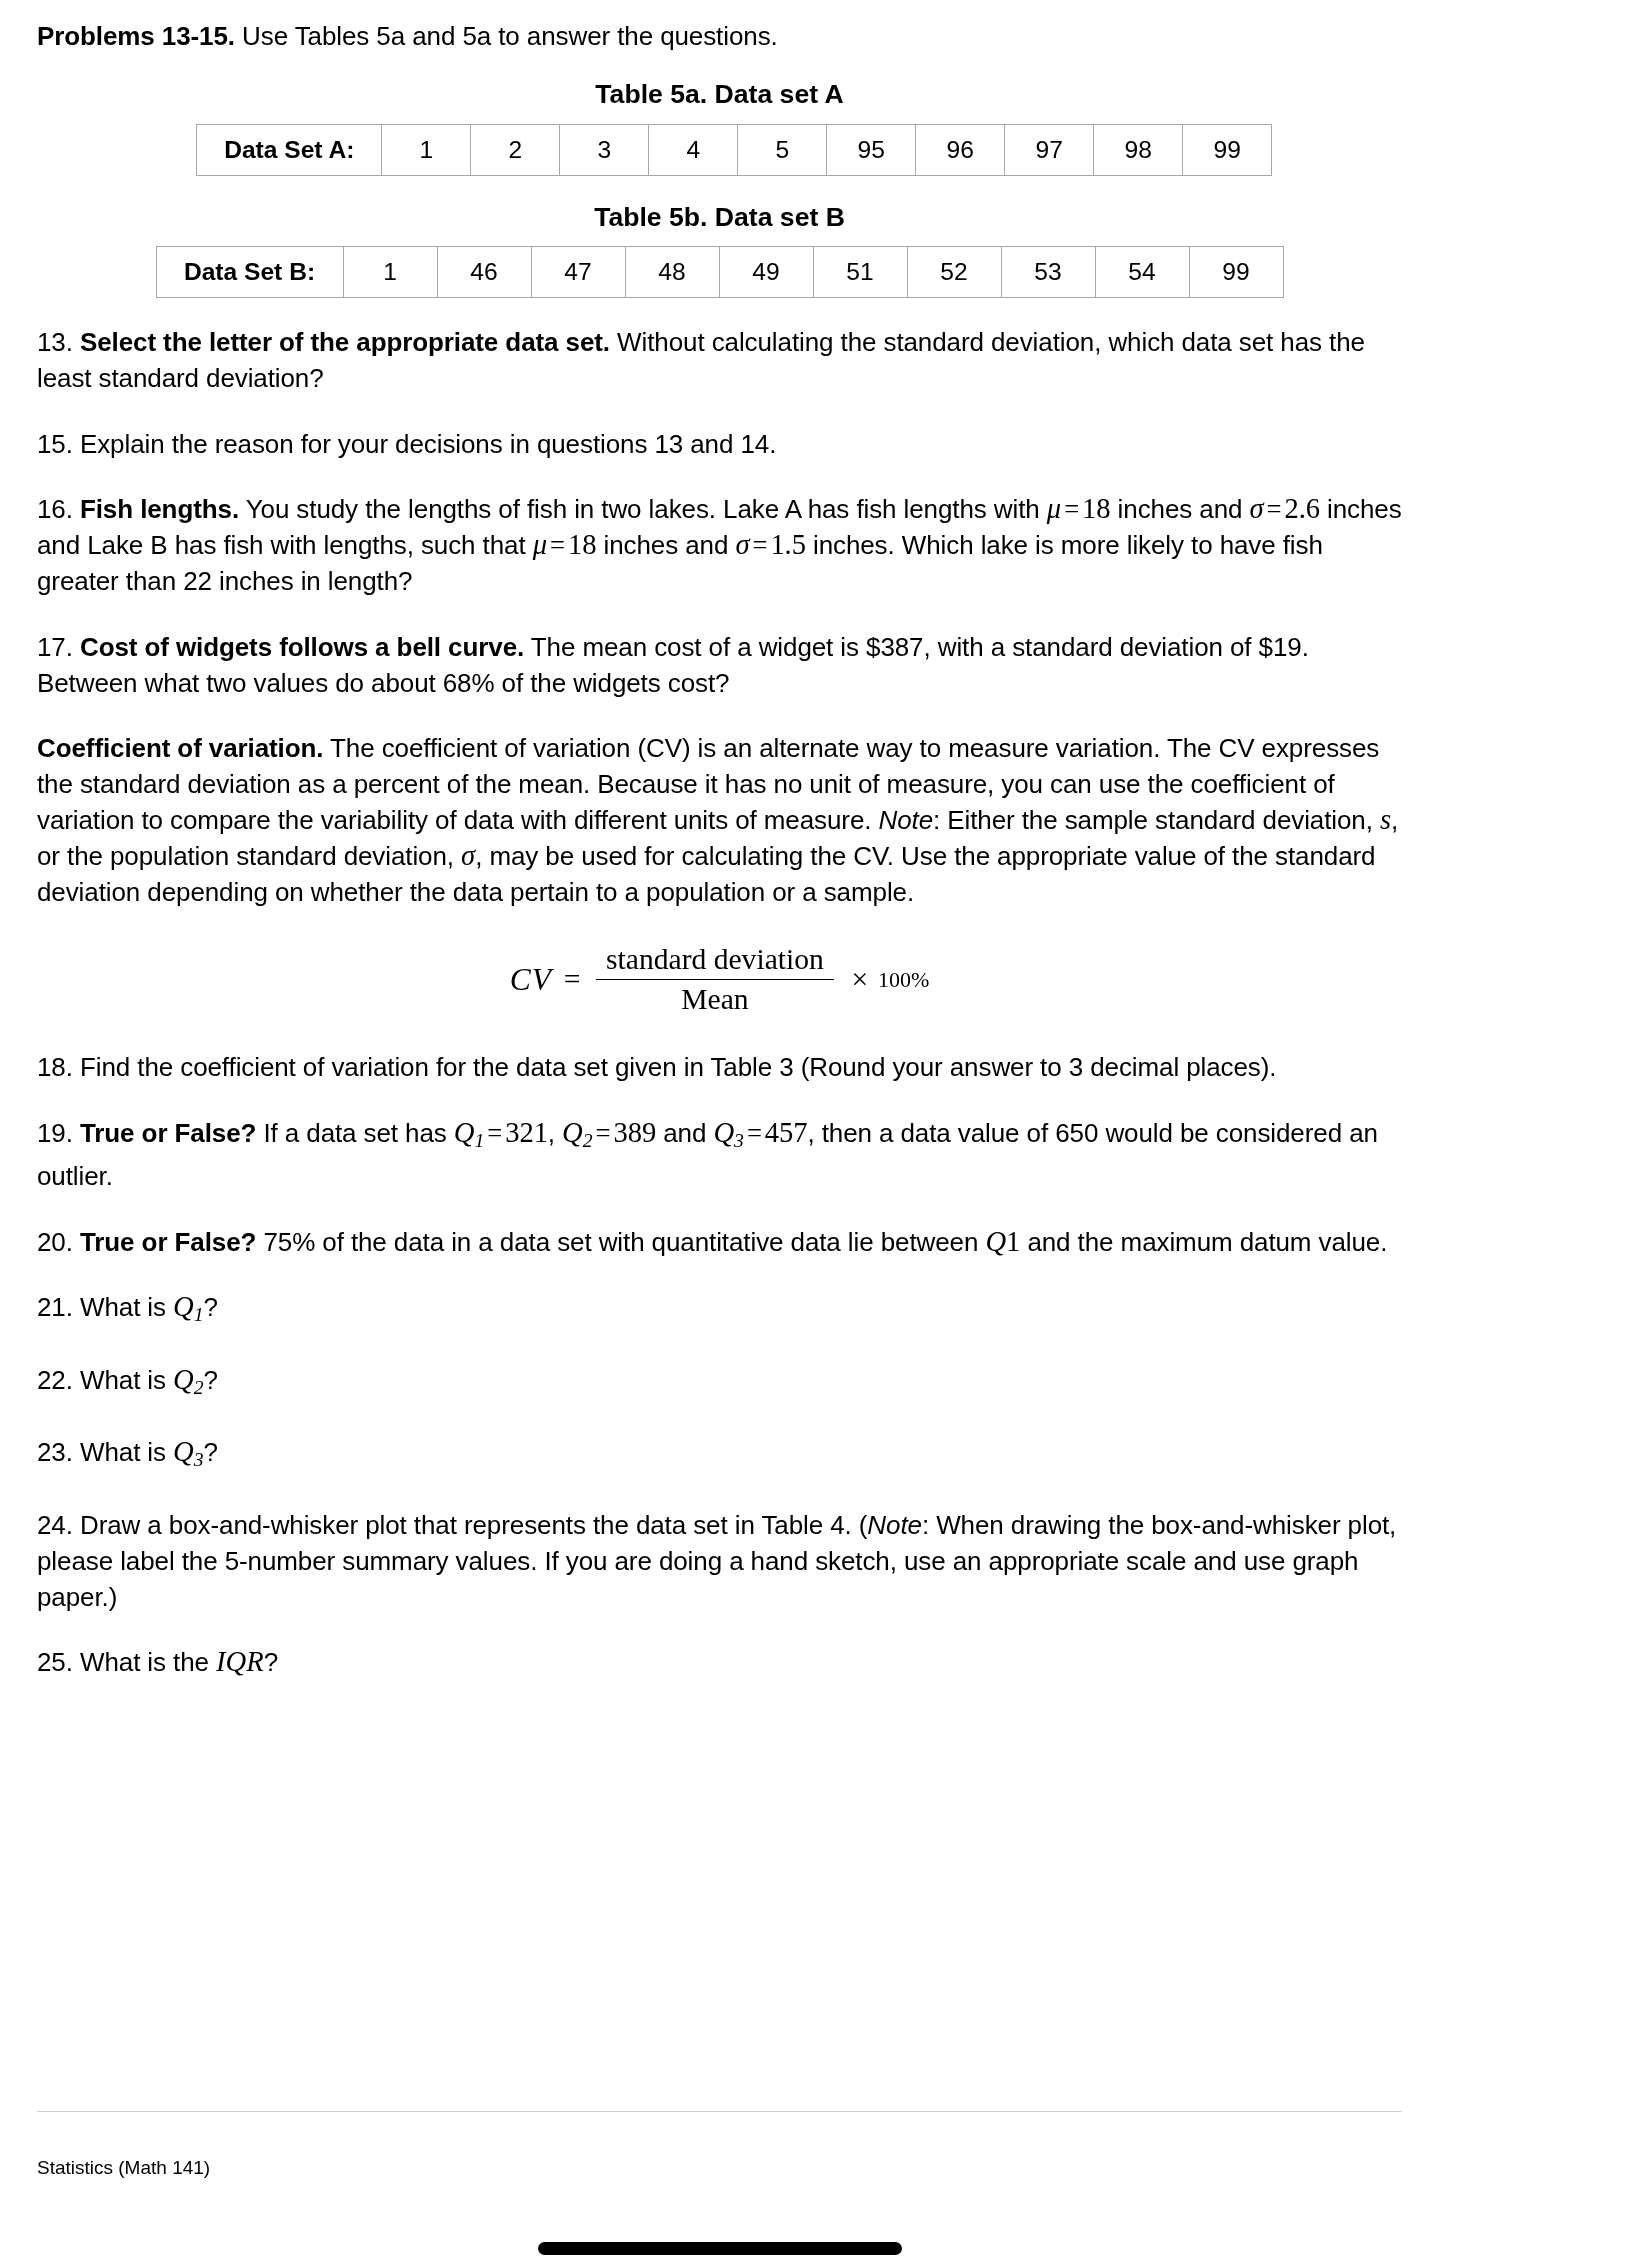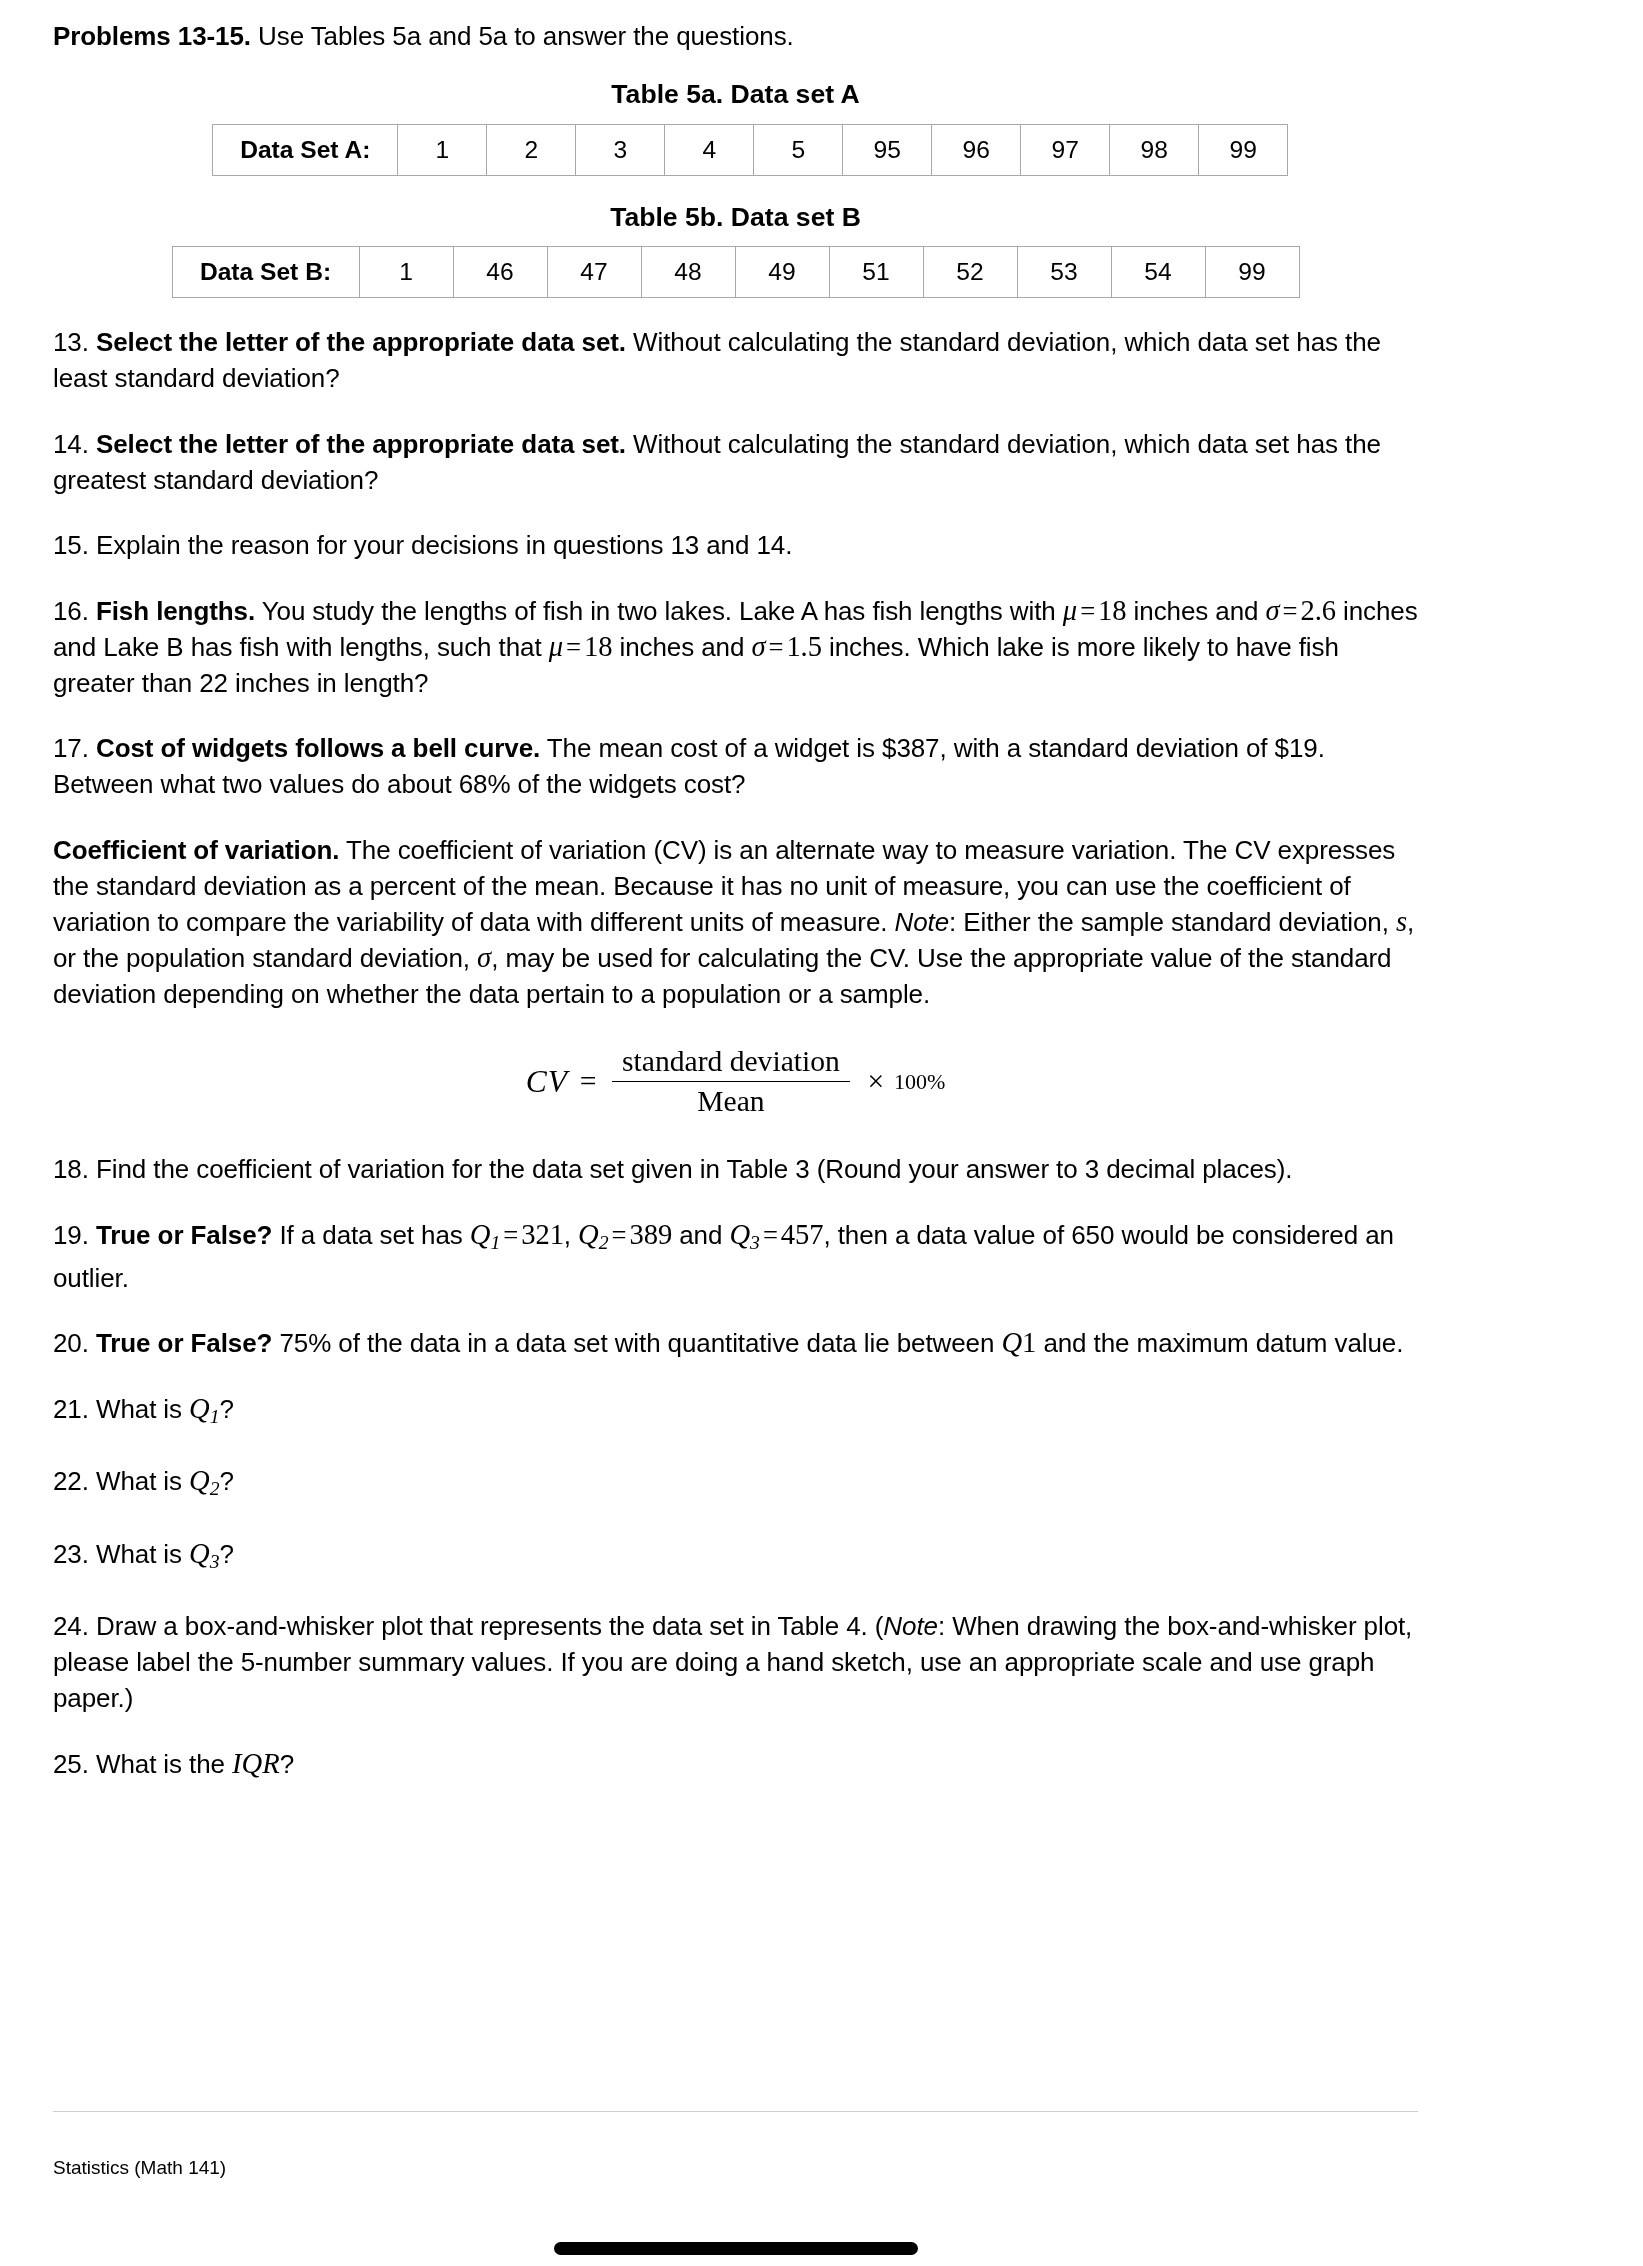--- a/index.html
+++ b/index.html
@@ -14,21 +14,20 @@
     color: #000000;
     -webkit-font-smoothing: antialiased;
   }
   .page {
     position: relative;
     width: 1439px;
     height: 2267px;
     box-sizing: border-box;
     padding: 17.7px 37px 0 37px;
     overflow: hidden;
-    margin-left: 16px;
   }
 
   
   .para {
     font-size: 26px;
     line-height: 36px;
     margin: 0 0 29.6px 0;
     max-width: 1566px;
     letter-spacing: -0.1px;
   }
@@ -223,23 +222,20 @@
     </tbody>
       </table>
   </div>
 
   <div style="height:25.6px"></div>
 
   <p class="para">
     <span>13. </span><b>Select the letter of the appropriate data set.</b><span> Without calculating the standard deviation, which data set has the least standard deviation?</span>
   </p>
 
-  <p class="para">
-    <span>14. </span><b>Select the letter of the appropriate data set.</b><span> Without calculating the standard deviation, which data set has the greatest standard deviation?</span>
-  </p>
 
   <p class="para">15. Explain the reason for your decisions in questions 13 and 14.</p>
 
   <p class="para">
     <span>16. </span><b>Fish lengths.</b><span> You study the lengths of fish in two lakes. Lake A has fish lengths with </span><span class="m">μ</span><span class="meq">=</span><span class="mn">18</span><span> inches and </span><span class="m">σ</span><span class="meq">=</span><span class="mn">2.6</span><span> inches and Lake B has fish with lengths, such that </span><span class="m">μ</span><span class="meq">=</span><span class="mn">18</span><span> inches and </span><span class="m">σ</span><span class="meq">=</span><span class="mn">1.5</span><span> inches. Which lake is more likely to have fish greater than 22 inches in length?</span>
   </p>
 
   <p class="para">
     <span>17. </span><b>Cost of widgets follows a bell curve.</b><span> The mean cost of a widget is $387, with a standard deviation of $19. Between what two values do about 68% of the widgets cost?</span>
   </p>

